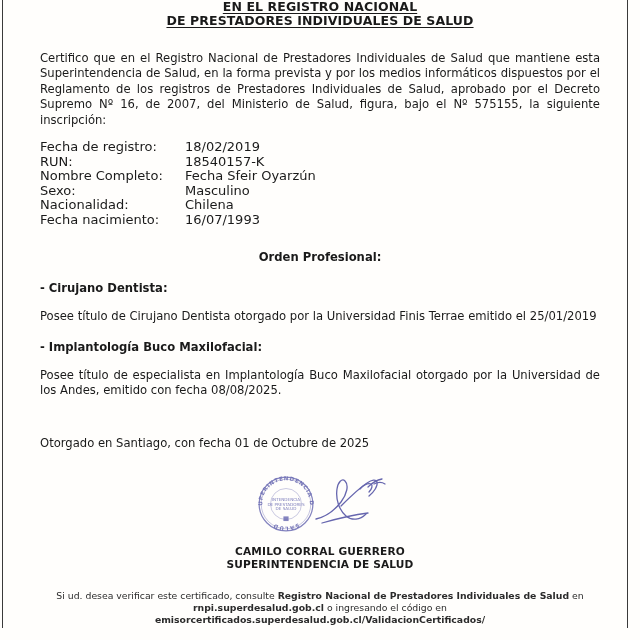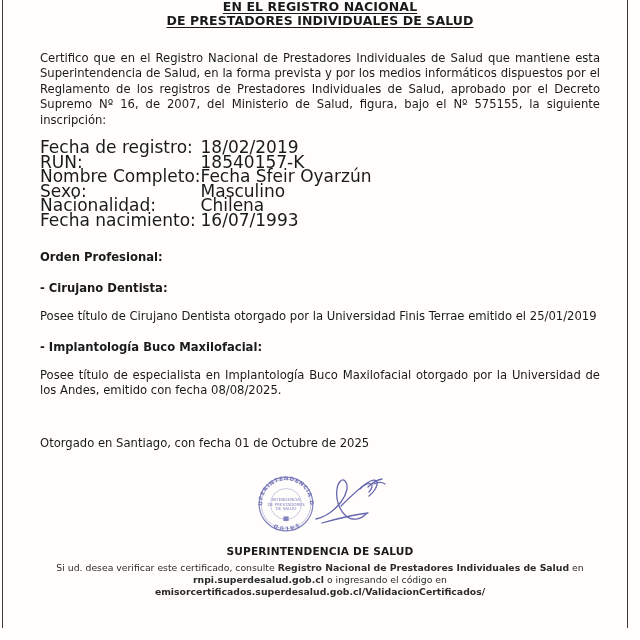--- a/index.html
+++ b/index.html
@@ -63,37 +63,38 @@
   .intro {
     margin-top: 24px;
     font-size: 11.6px;
     line-height: 15.4px;
     text-align: justify;
   }
 
   
   .fields {
     margin-top: 12px;
-    font-size: 17px;
+    font-size: 13px;
     line-height: 14.6px;
     border-collapse: collapse;
   }
   .fields td {
     padding: 0;
     vertical-align: top;
     white-space: nowrap;
   }
   .fields .k { width: 145px; }
 
   
   .sec-head {
     font-weight: bold;
     font-size: 11.6px;
     line-height: 15px;
     margin-top: 22px;
+    text-align: center;
   }
   .item-head {
     font-weight: bold;
     font-size: 11.6px;
     line-height: 15px;
     margin-top: 16px;
   }
   .item-body {
     font-size: 11.6px;
     line-height: 15.2px;
@@ -127,21 +128,21 @@
   .signer {
     text-align: center;
     font-weight: bold;
     font-size: 10.6px;
     line-height: 12.4px;
     letter-spacing: 0.15px;
   }
 
   
   .footer {
-    margin-top: 4px;
+    margin-top: 20px;
     text-align: center;
     font-size: 9.3px;
     line-height: 12px;
     color: #2b2b2b;
   }
   .footer b { font-weight: bold; }
 </style>
 </head>
 <body>
 
@@ -232,20 +233,21 @@
             <path d="M112,40 C120,32 130,26 140,24"></path>
             <path d="M124,34 C132,30 140,30 146,34"></path>
             <path d="M20,112 C48,104 80,96 112,92"></path>
           </g>
         </svg>
       </div>
 
     </div>
 
     <div class="signer">
+      <div>CAMILO CORRAL GUERRERO</div>
       <div>SUPERINTENDENCIA DE SALUD</div>
     </div>
 
     <div class="footer">
       <span>Si ud. desea verificar este certificado, consulte </span><b>Registro Nacional de Prestadores Individuales de Salud</b><span> en </span><b>rnpi.superdesalud.gob.cl</b><span> o ingresando el código en </span><br><b>emisorcertificados.superdesalud.gob.cl/ValidacionCertificados/</b>
     </div>
 
   </div>
 </div>
 

